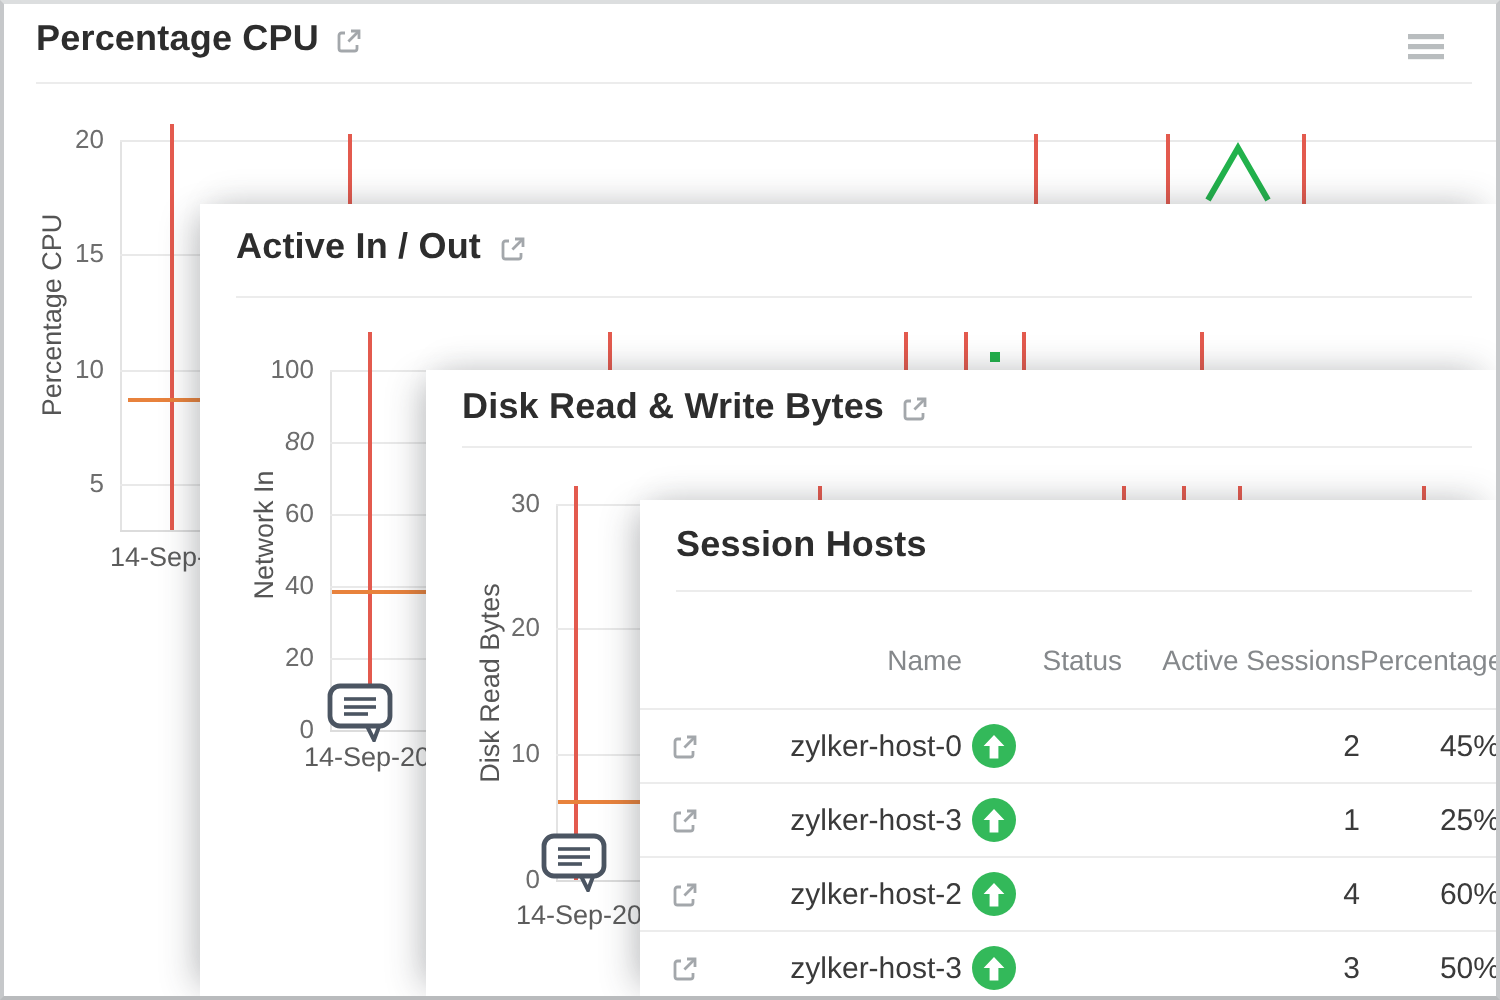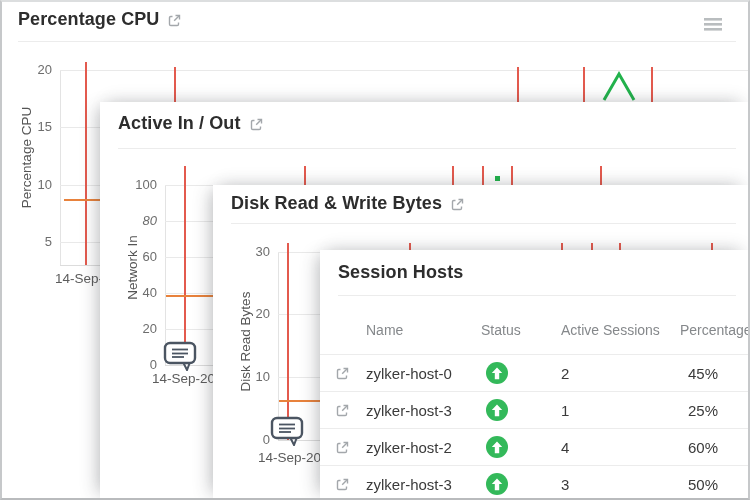--- a/index.html
+++ b/index.html
@@ -166,21 +166,21 @@
             <rect x="2" y="2" width="30" height="20" rx="5" fill="#fff" stroke="#4b5562" stroke-width="2.4"></rect>
             <line x1="9" y1="8.5" x2="25" y2="8.5" stroke="#4b5562" stroke-width="1.8"></line>
             <line x1="9" y1="12.5" x2="25" y2="12.5" stroke="#4b5562" stroke-width="1.8"></line>
             <line x1="9" y1="16" x2="21" y2="16" stroke="#4b5562" stroke-width="1.8"></line>
           </svg></div>
         <div class="xlabel" style="left: 45px; top: 265px;">14-Sep-20</div>
         <div class="yaxis-title" style="left: -68px; top: 149px;">Disk Read Bytes</div>
       </div>
   </div>
 
-  <div class="card shadow" style="left:320px;top:250px;width:430px;height:250px;">
+  <div class="card shadow" style="left:320px;top:250px;width:430px;height:250px;text-align:right;">
     <div class="card-title-row" style="top:12px;">
       <span class="card-title">Session Hosts</span>
     </div>
     <div class="divider" style="top:45px;"></div>
     <div class="sh-table">
       <div class="sh-row sh-header">
         <span class="h-name">Name</span>
         <span>Status</span>
         <span>Active Sessions</span>
         <span class="h-pct">Percentage</span>

